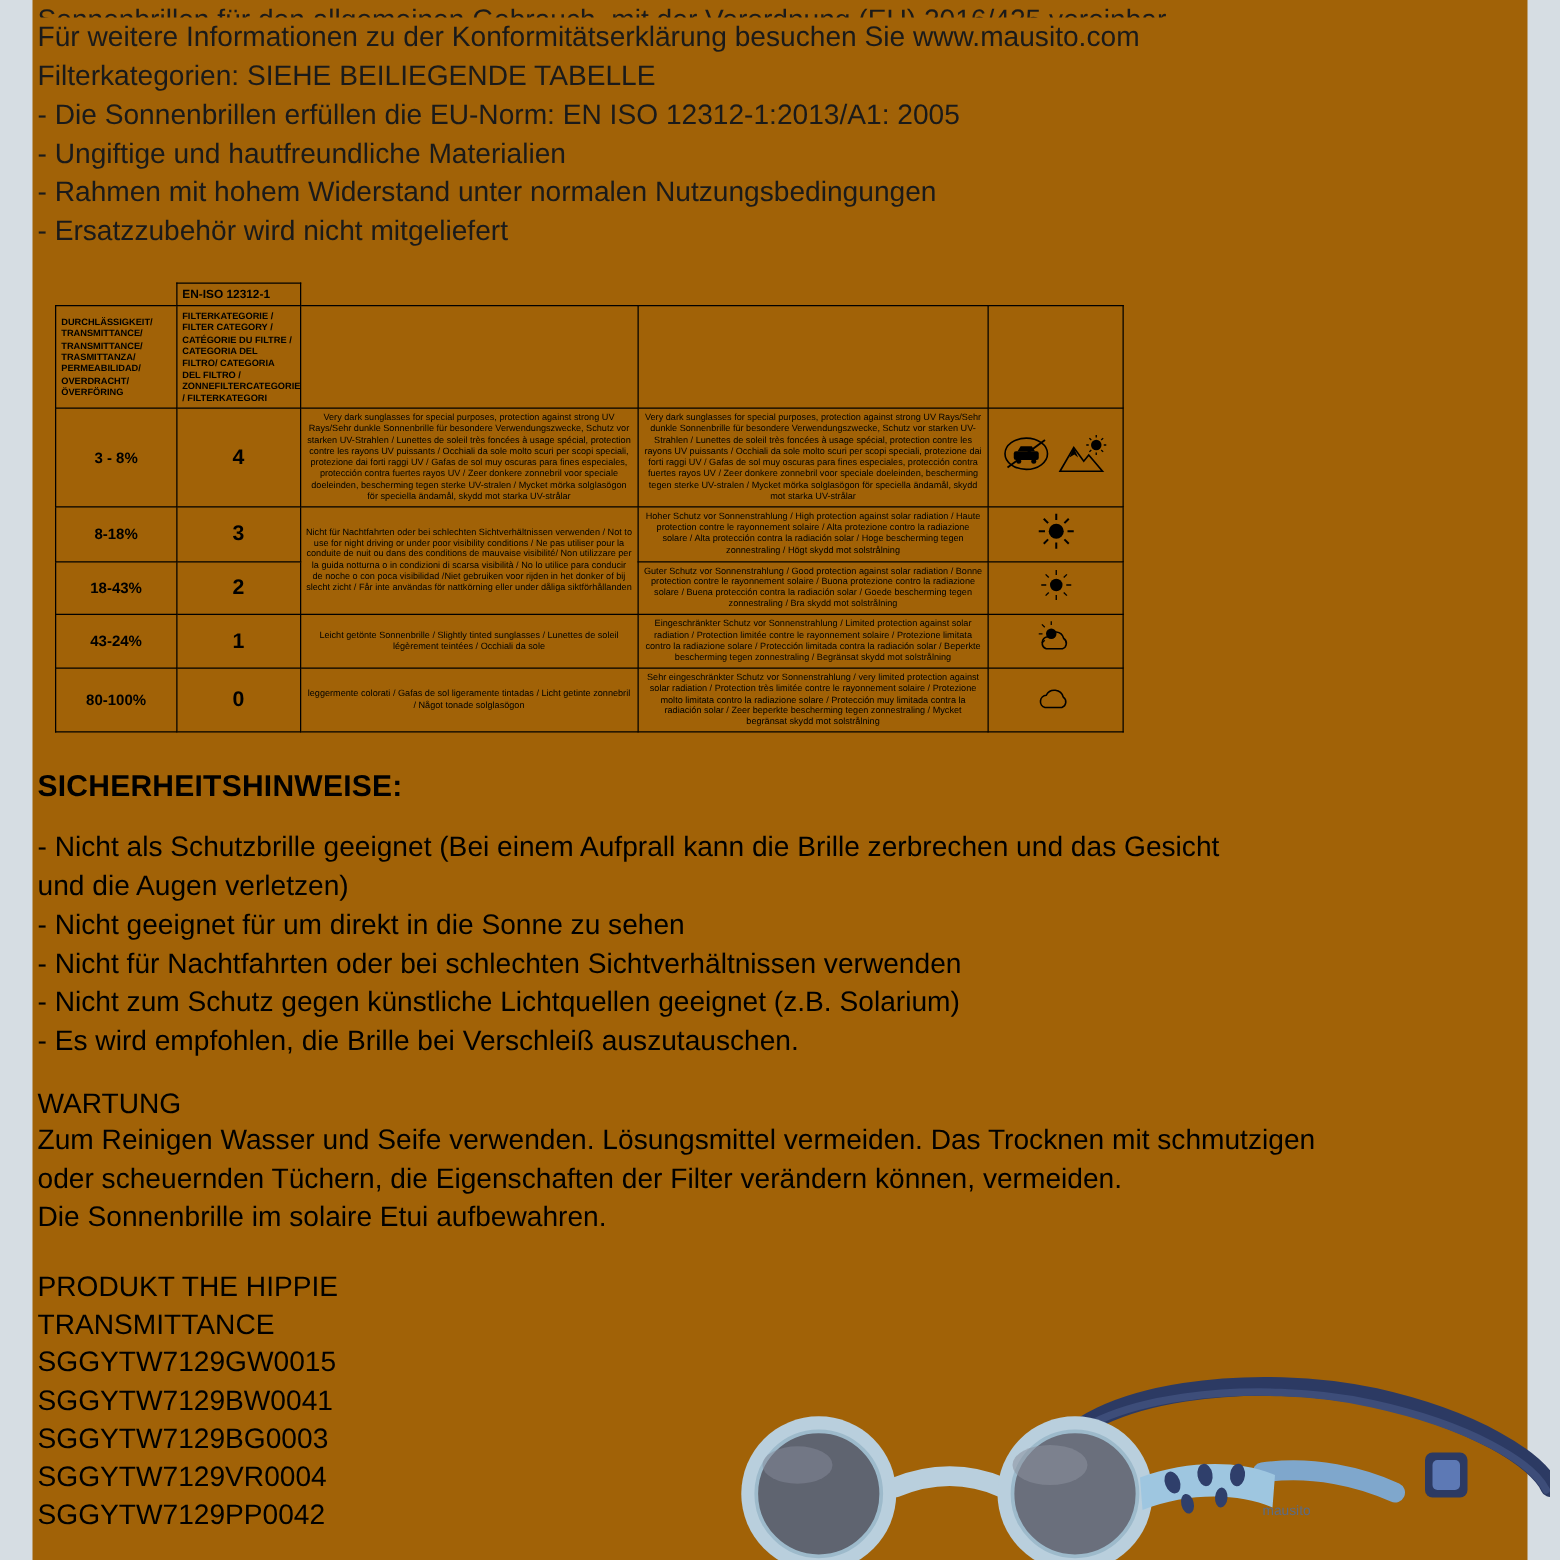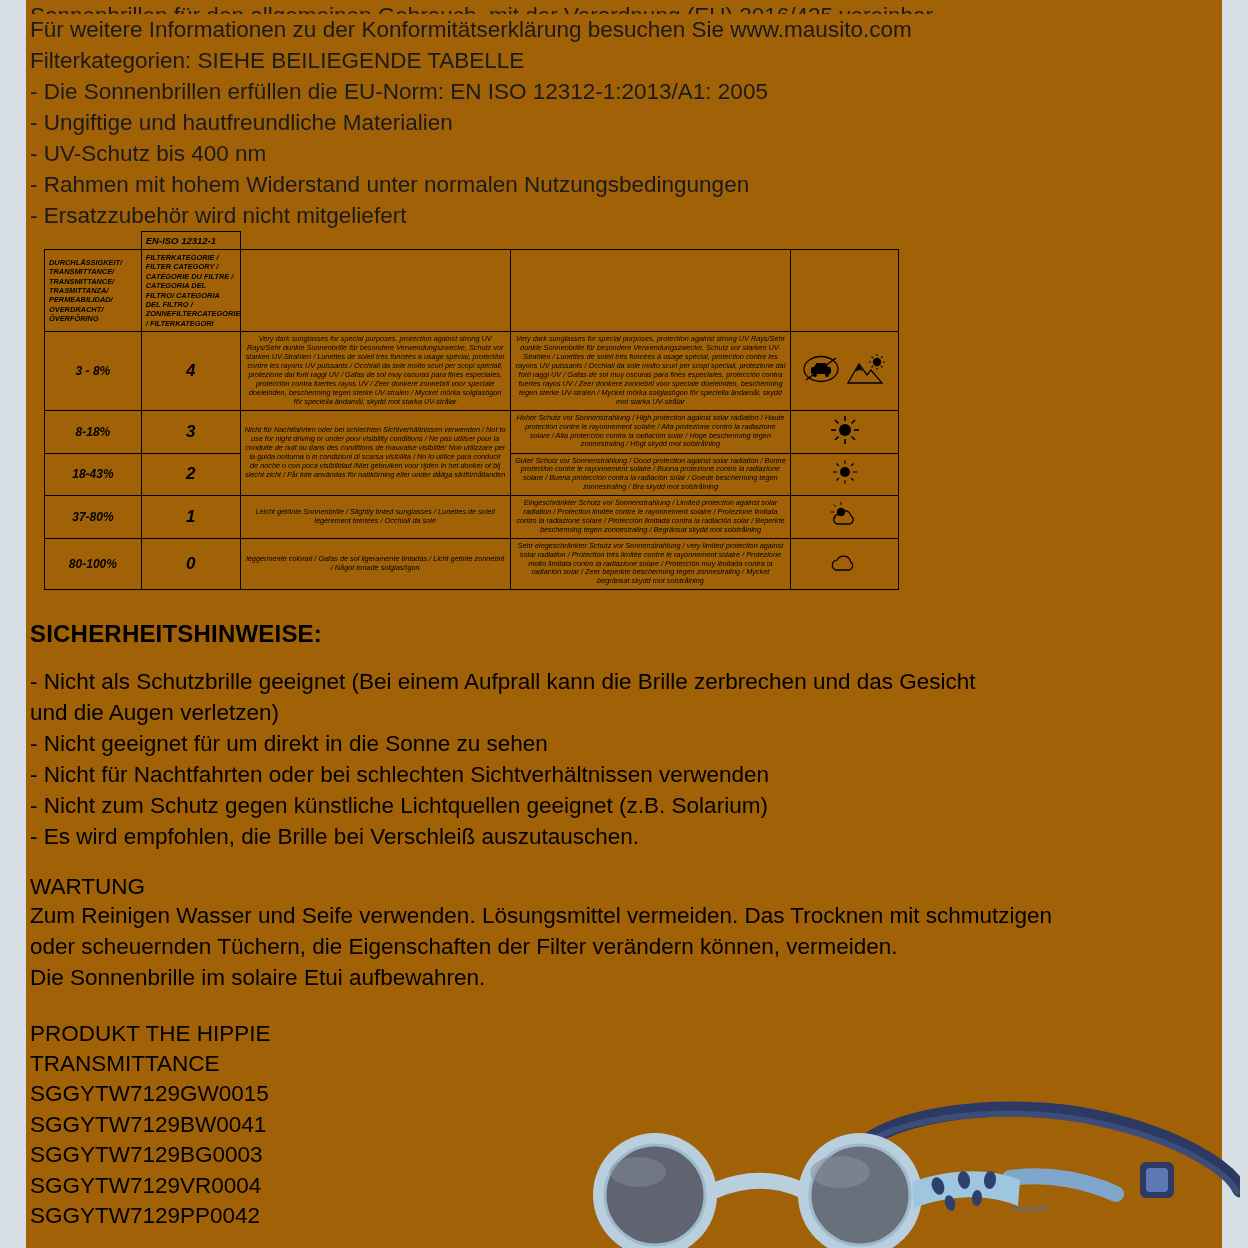--- a/index.html
+++ b/index.html
@@ -46,23 +46,23 @@
     overflow: hidden;
     color: #1a1a1a;
   }
   .bullet {
     display: block;
     white-space: pre;
   }
 
   
   .tbl-wrap {
+    margin-top: 26px;
     margin-left: 14px;
     width: 1030px;
-    font-style: italic;
   }
   table.norm {
     border-collapse: collapse;
     width: 855px;
     table-layout: fixed;
   }
   table.norm td {
     border: 1px solid #000;
     vertical-align: middle;
     padding: 3px 4px;
@@ -161,21 +161,20 @@
   <div class="edge-right"></div>
 
   <div class="content">
 
     <div class="intro">
       <span class="clipped">Sonnenbrillen für den allgemeinen Gebrauch, mit der Verordnung (EU) 2016/425 vereinbar.</span>
       <div>Für weitere Informationen zu der Konformitätserklärung besuchen Sie www.mausito.com</div>
       <div>Filterkategorien: SIEHE BEILIEGENDE TABELLE</div>
       <span class="bullet">- Die Sonnenbrillen erfüllen die EU-Norm: EN ISO 12312-1:2013/A1: 2005</span>
       <span class="bullet">- Ungiftige und hautfreundliche Materialien</span>
-      <span class="bullet">- UV-Schutz bis 400 nm</span>
       <span class="bullet">- Rahmen mit hohem Widerstand unter normalen Nutzungsbedingungen</span>
       <span class="bullet">- Ersatzzubehör wird nicht mitgeliefert</span>
     </div>
 
     <div class="tbl-wrap">
       <table class="norm">
         <colgroup>
           <col class="c-trans">
             <col class="c-cat">
             <col class="c-desc1">
@@ -283,21 +282,21 @@
                     <line x1="8.5" y1="23.5" x2="11" y2="21"></line>
                     <line x1="23" y1="9" x2="25.5" y2="6.5"></line>
                   </g>
                 </svg>
               </span>
             </div>
           </td>
         </tr>
 
         <tr>
-          <td class="val-center">37-80%</td>
+          <td class="val-center">43-24%</td>
           <td class="val-cat">1</td>
           <td class="desc">Leicht getönte Sonnenbrille / Slightly tinted sunglasses / Lunettes de soleil légèrement teintées / Occhiali da sole</td>
           <td class="desc">Eingeschränkter Schutz vor Sonnenstrahlung / Limited protection against solar radiation / Protection limitée contre le rayonnement solaire / Protezione limitata contro la radiazione solare / Protección limitada contra la radiación solar / Beperkte bescherming tegen zonnestraling / Begränsat skydd mot solstrålning</td>
           <td class="iconcell">
             <div class="iconrow">
               <span>
                 <svg width="40" height="30" viewBox="0 0 40 30">
                   <circle cx="16" cy="12" r="4.2" fill="#000"></circle>
                   <g stroke="#000" stroke-width="1">
                     <line x1="16" y1="2" x2="16" y2="5"></line>

